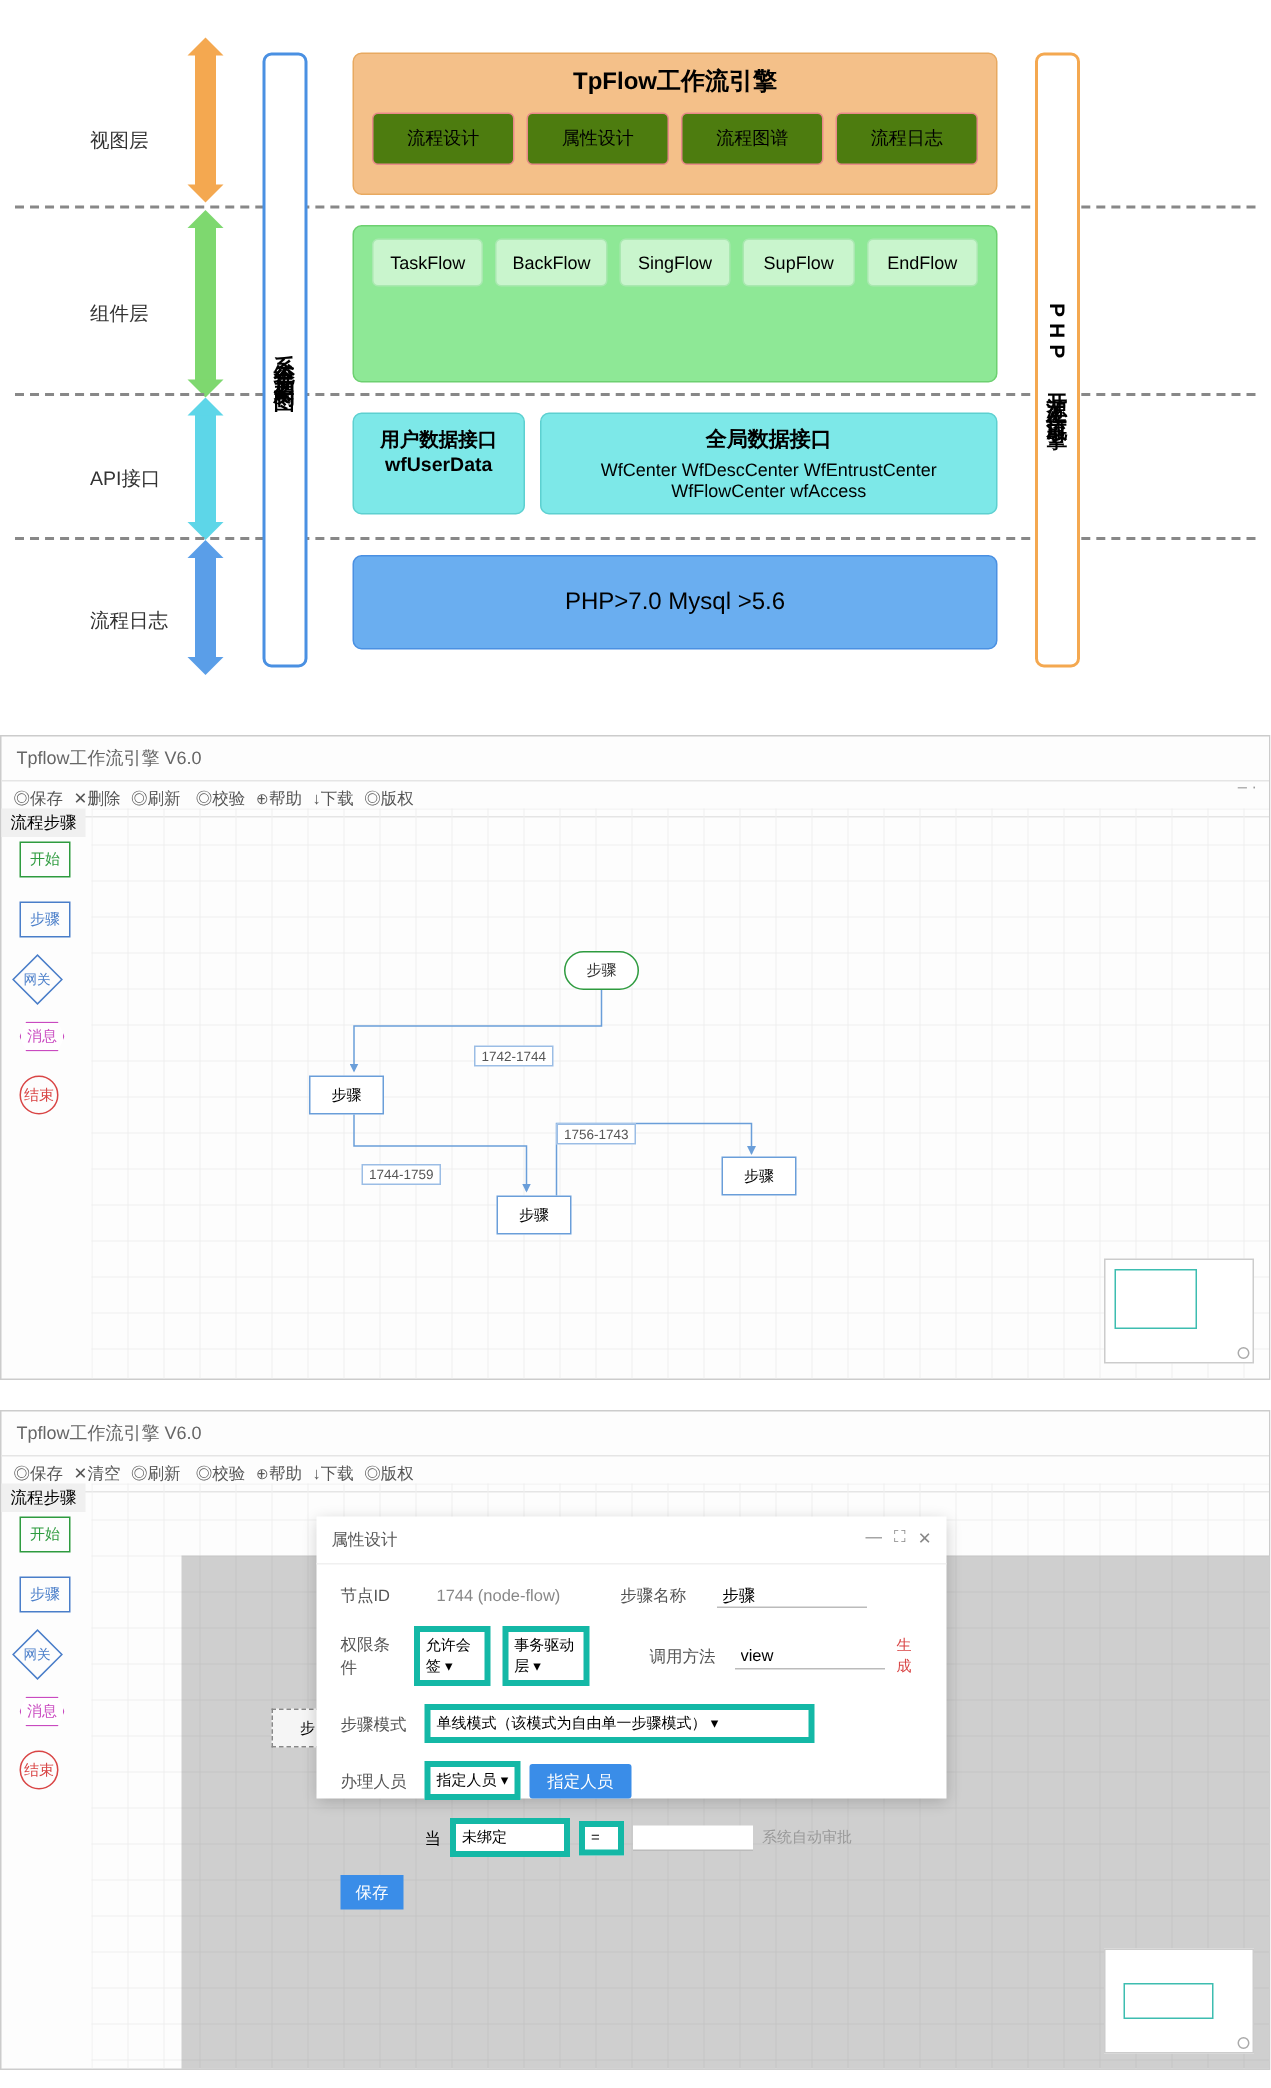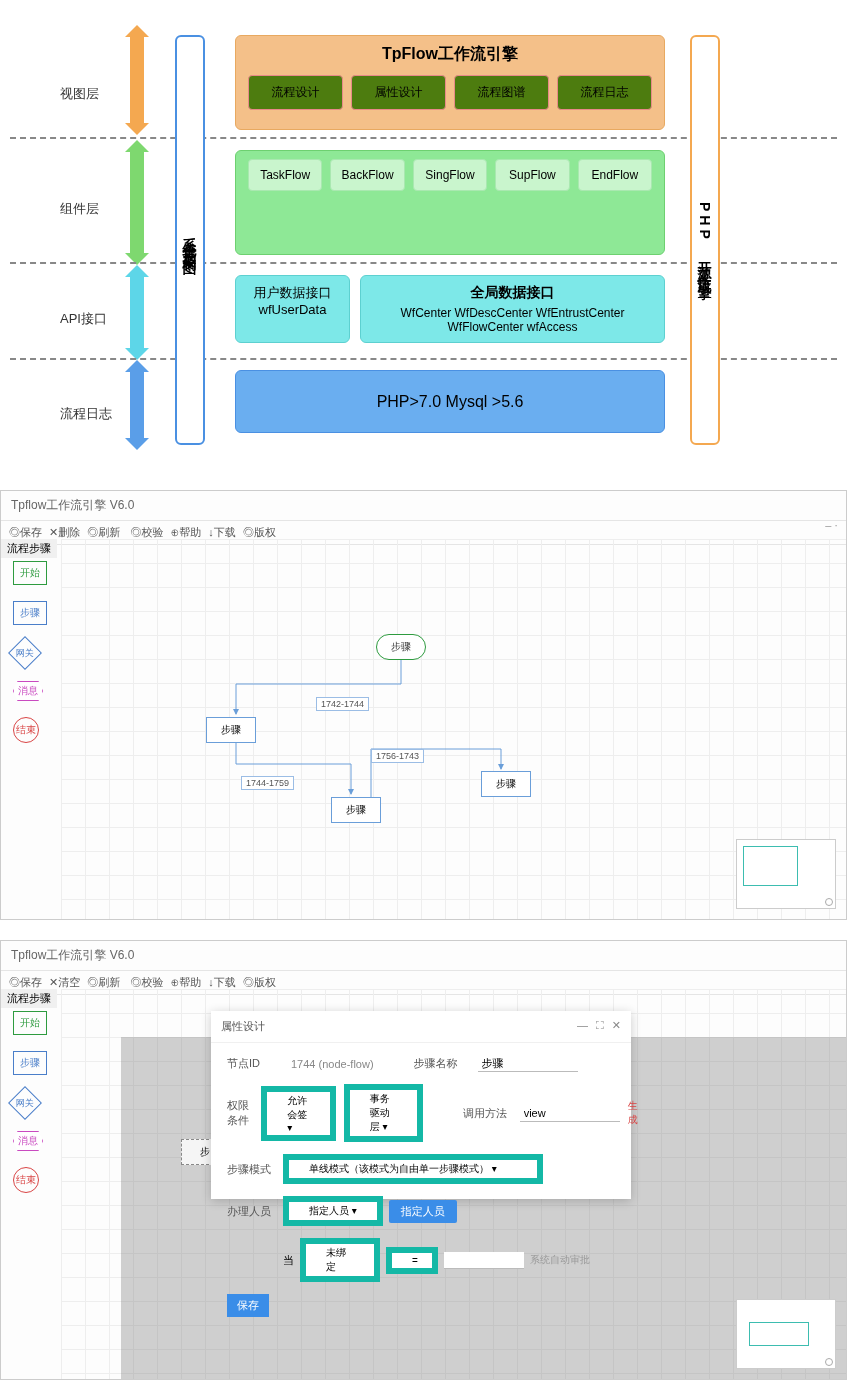--- a/index.html
+++ b/index.html
@@ -36,21 +36,21 @@
 .box-orange{top:15px;height:95px;background:#f4c089;border:1px solid #e8a960}
 .box-green{top:130px;height:105px;background:#8ee896;border:1px solid #6dd070}
 .box-blue{top:350px;height:63px;background:#6aaef0;border:1px solid #4a90e2;display:flex;align-items:center;justify-content:center;font-weight:normal;font-size:16px}
 .box-title{text-align:center;font-weight:bold;font-size:16px;margin-bottom:10px}
 .sub-boxes{display:flex;justify-content:space-around;gap:8px}
 .sub-box{padding:8px 10px;border-radius:4px;font-size:12px;text-align:center;flex:1}
 .sb-pink{background:#4d7c0f;border:1px solid #e88989}
 .sb-lightgreen{background:#c9f5cd;border:1px solid #a9e8b0}
 .api-boxes{position:absolute;left:225px;top:255px;width:430px;display:flex;gap:10px}
 .api-box{background:#7de8e8;border:1px solid #5dd0d0;border-radius:6px;padding:8px;text-align:center}
-.api-left{width:115px;font-weight:normal;font-size:13px}
+.api-left{width:115px;font-weight:bold;font-size:13px}
 .api-right{flex:1;font-size:12px}
 .api-right-title{font-weight:bold;font-size:14px;margin-bottom:4px}
 
 
 .editor{border:1px solid #ccc;margin:20px 0;height:430px;position:relative;background:#fdfdfd}
 .editor-title{padding:6px 10px;font-size:12px;color:#666;border-bottom:1px solid #e5e5e5}
 .toolbar{padding:4px 8px;font-size:11px;color:#555;border-bottom:1px solid #e5e5e5;display:flex;gap:2px}
 .toolbar span{cursor:pointer}
 .toolbar-right{position:absolute;right:8px;top:28px;font-size:11px;color:#999}
 .palette-label{position:absolute;left:0;top:48px;font-size:11px;padding:2px 6px;background:#f0f0f0}
@@ -78,21 +78,21 @@
 .modal{position:absolute;left:210px;top:70px;width:420px;height:188px;background:#fff;box-shadow:0 2px 10px rgba(0,0,0,0.2);font-size:11px}
 .modal-header{padding:8px 10px;display:flex;justify-content:space-between;color:#555;border-bottom:1px solid #f0f0f0}
 .modal-ctrls{display:flex;gap:8px;color:#888;cursor:pointer}
 .modal-body{padding:12px 16px}
 .form-row{display:flex;margin-bottom:12px;align-items:center}
 .form-label{width:56px;color:#555;font-size:11px}
 .form-field{flex:1;display:flex;gap:6px;align-items:center}
 .form-col{display:flex;gap:40px}
 .form-group{display:flex;align-items:center;gap:8px}
 .input-txt{border:none;border-bottom:1px solid #bbb;padding:2px 4px;font-size:11px;width:100px}
-.select-sm{border:6px solid #14b8a6;padding:2px 20px;font-size:10px;background:#fff}
+.select-sm{border:4px solid #14b8a6;padding:2px 4px;font-size:10px;background:#fff}
 .link-txt{color:#d94545;font-size:10px;cursor:pointer}
 .btn-primary{background:#3a8de8;color:#fff;border:none;padding:4px 12px;font-size:11px;border-radius:2px;cursor:pointer}
 .btn-save{background:#3a8de8;color:#fff;border:none;padding:4px 10px;font-size:11px;cursor:pointer}
 .hint{color:#999;font-size:10px}
 .node-dashed{border:1px dashed #888;background:#f5f5f5}
 .minimap3 .minimap-view{left:12px;top:22px;width:60px;height:24px}
 </style>
 </head>
 <body>
 

